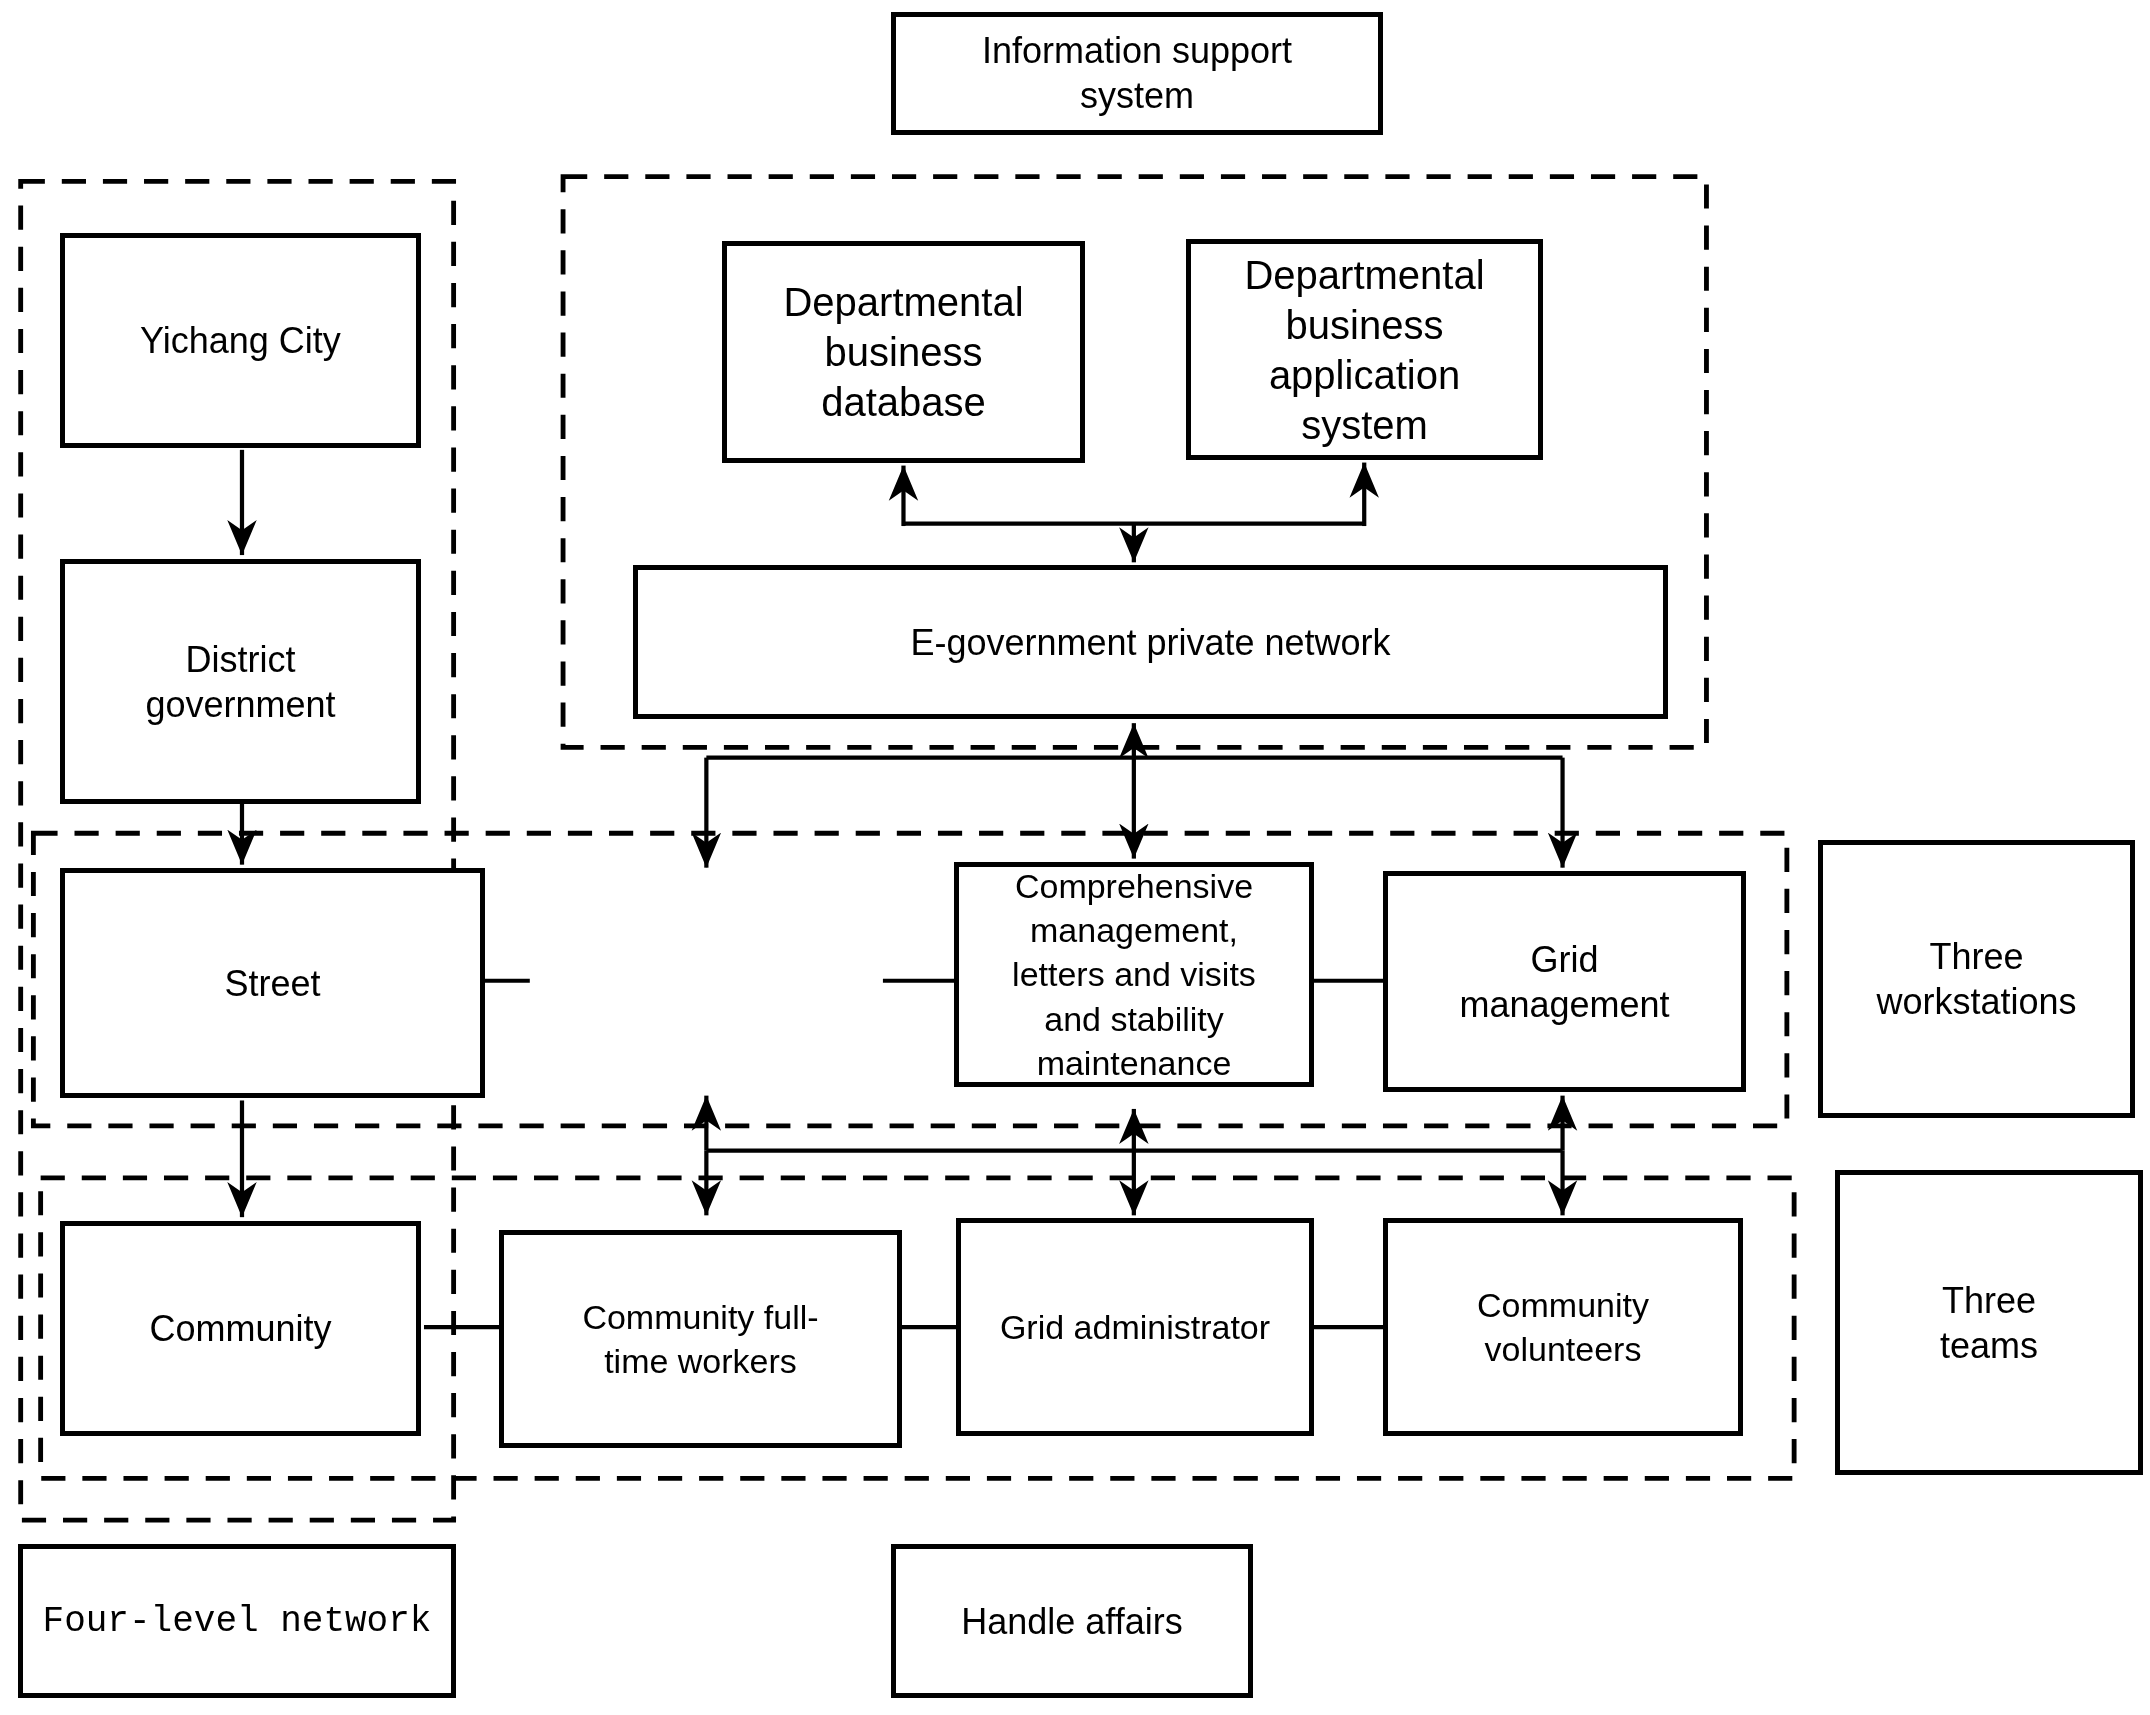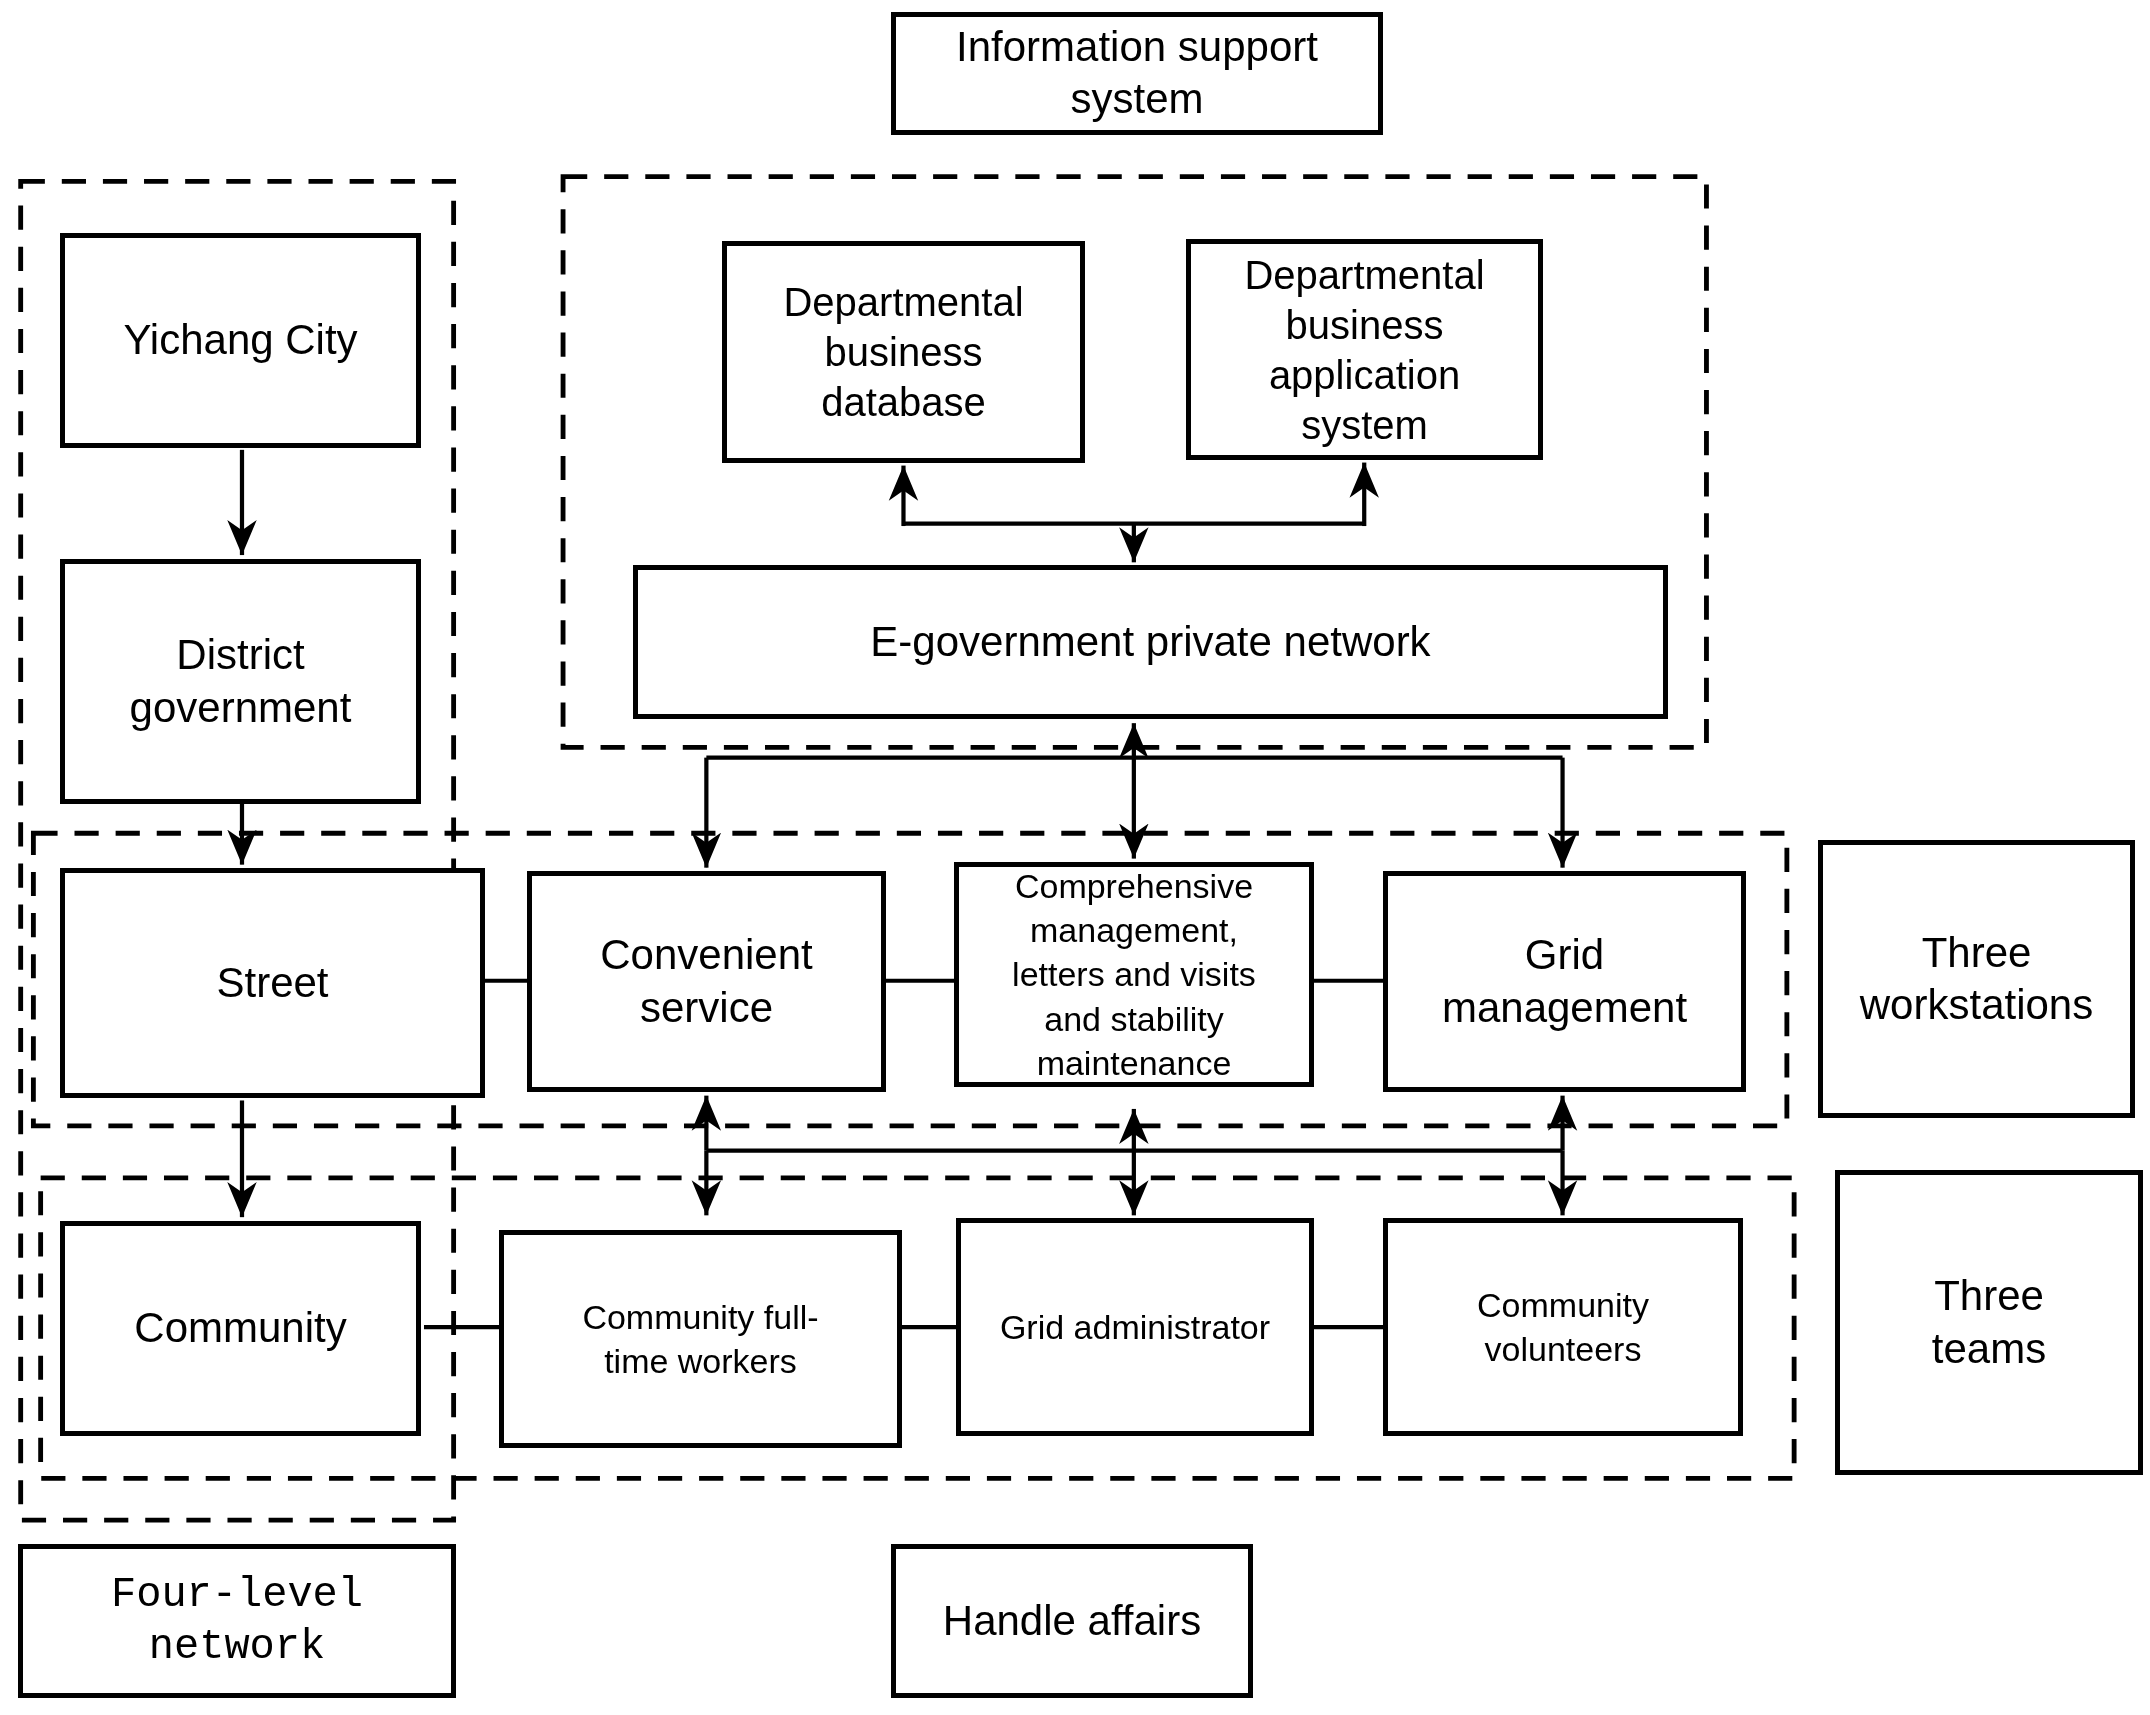--- a/index.html
+++ b/index.html
@@ -24,21 +24,21 @@
     border: 5.4px solid #000000;
     display: flex;
     align-items: center;
     justify-content: center;
     text-align: center;
     white-space: pre-line;
     line-height: 1.25;
     z-index: 2;
     color: #000000;
   }
-  .f72 { font-size: 42px; }
+  .f72 { font-size: 36px; }
   .f66 { font-size: 40px; }
   .f56 { font-size: 34px; line-height: 1.3; }
 </style>
 </head>
 <body>
 
 <div class="canvas">
 
   <svg id="connector-layer" viewBox="0 0 3557 2838" xmlns="http://www.w3.org/2000/svg">
     <defs>
@@ -132,22 +132,20 @@
 business
 database</div>
 
   <div class="box f66" style="left:1186px; top:239px; width:357px; height:221px;">Departmental
 business
 application
 system</div>
 
   <div class="box f72" style="left:633px; top:565px; width:1035px; height:154px;">E-government private network</div>
 
-  <div class="box f72" style="left:527px; top:871px; width:359px; height:221px;">Convenient
-service</div>
 
   <div class="box f56" style="left:954px; top:862px; width:360px; height:225px;">Comprehensive
 management,
 letters and visits
 and stability
 maintenance</div>
 
   <div class="box f72" style="left:1383px; top:871px; width:363px; height:221px;">Grid
 management</div>
 

